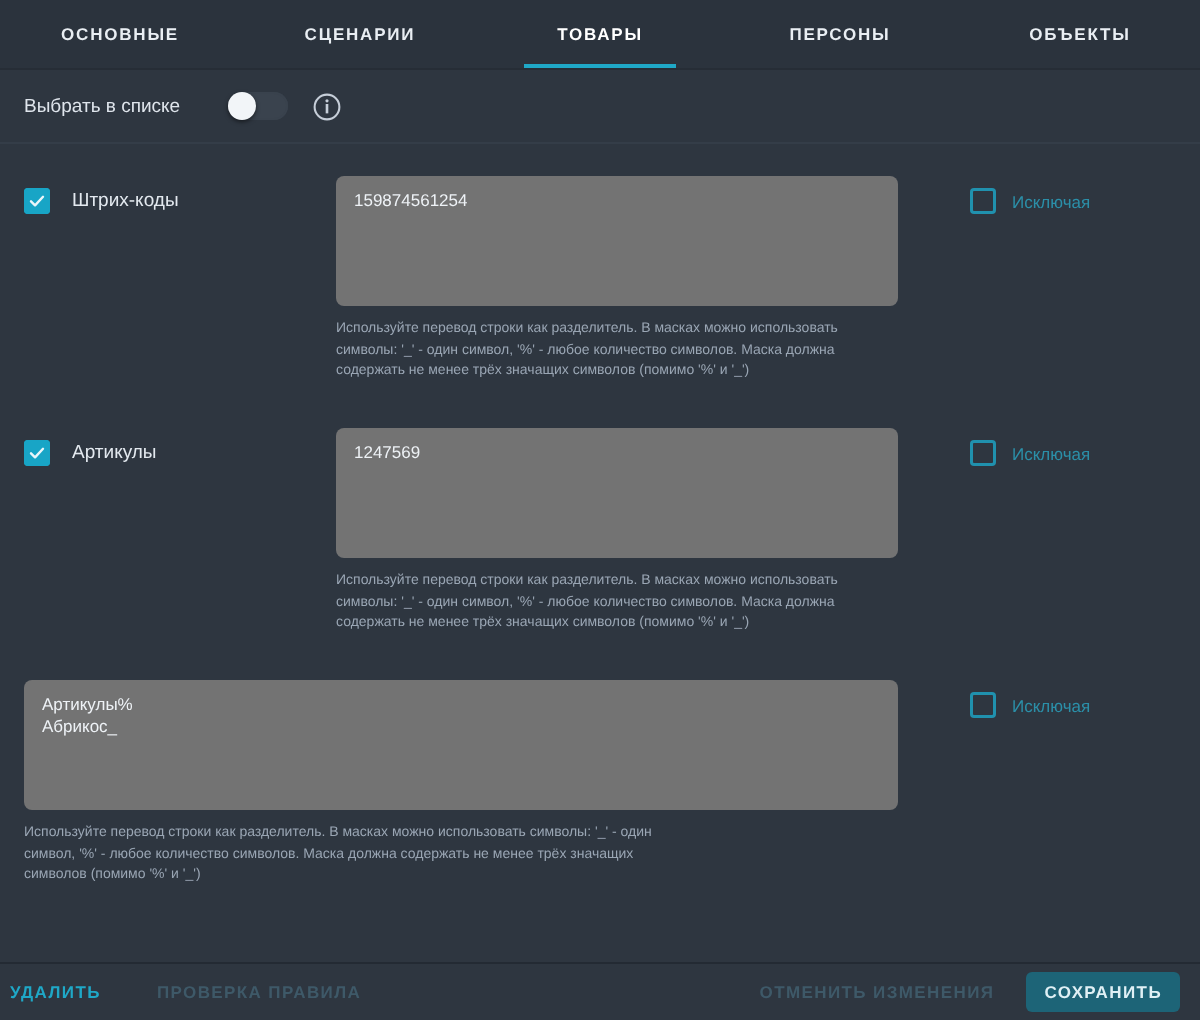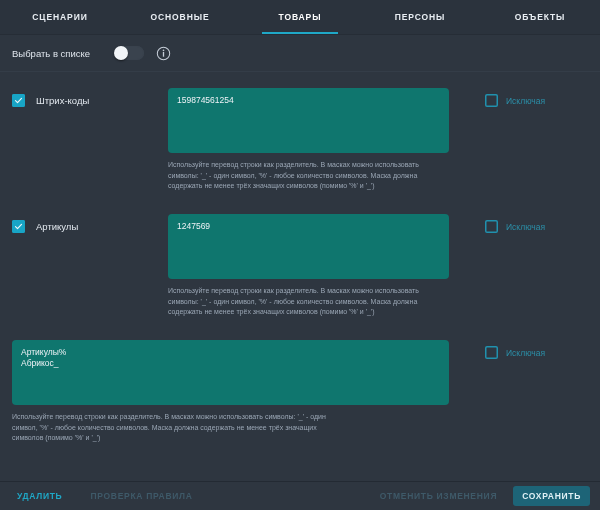--- a/index.html
+++ b/index.html
@@ -145,21 +145,21 @@
     color: #e3e9ef;
     margin-left: 11px;
     white-space: nowrap;
   }
   .row-mid {
     flex: 1 1 auto;
     min-width: 0;
     padding-right: 6px;
   }
   .textarea {
-    background: #0f766e;
+    background: #737373;
     border-radius: 4px;
     height: 65px;
     padding: 7px 9px;
     font-size: 8.5px;
     line-height: 11px;
     color: #eef2f6;
     overflow: hidden;
     white-space: pre-wrap;
     cursor: text;
     box-sizing: border-box;
@@ -190,21 +190,21 @@
   .footer {
     position: absolute;
     left: 0;
     right: 0;
     bottom: 0;
     height: 28px;
     background: #2e3640;
     border-top: 1px solid #232a33;
     display: flex;
     align-items: center;
-    padding: 0 10px 0 17px;
+    padding: 0 10px 0 5px;
   }
   .fbtn {
     font-size: 8.5px;
     font-weight: bold;
     letter-spacing: 0.7px;
     text-transform: uppercase;
     cursor: pointer;
     white-space: nowrap;
     background: none;
     border: none;
@@ -221,25 +221,25 @@
     border-radius: 3px;
     padding: 5px 9px;
     margin-left: 16px;
   }
 </style>
 </head>
 <body>
 
 <div class="tabbar">
   <div class="tab">
+    <span class="tab-label">ОСНОВНЫЕ</span>
+    <span class="underline"></span>
+  </div>
+  <div class="tab">
     <span class="tab-label">СЦЕНАРИИ</span>
-    <span class="underline"></span>
-  </div>
-  <div class="tab">
-    <span class="tab-label">ОСНОВНЫЕ</span>
     <span class="underline"></span>
   </div>
   <div class="tab active">
     <span class="tab-label">ТОВАРЫ</span>
     <span class="underline"></span>
   </div>
   <div class="tab">
     <span class="tab-label">ПЕРСОНЫ</span>
     <span class="underline"></span>
   </div>

